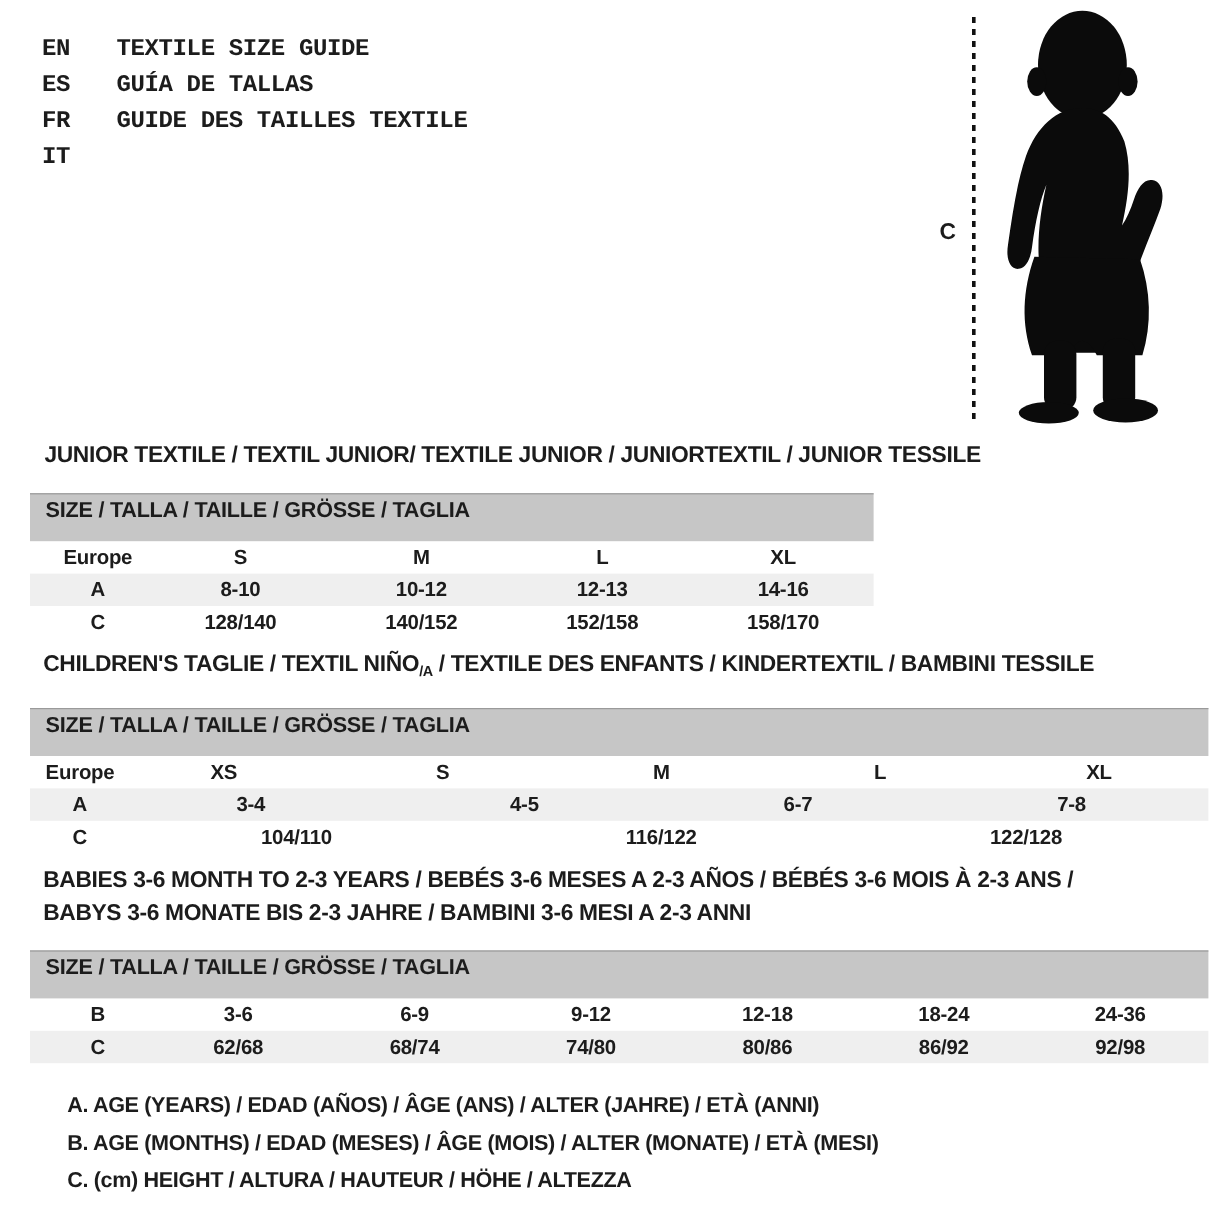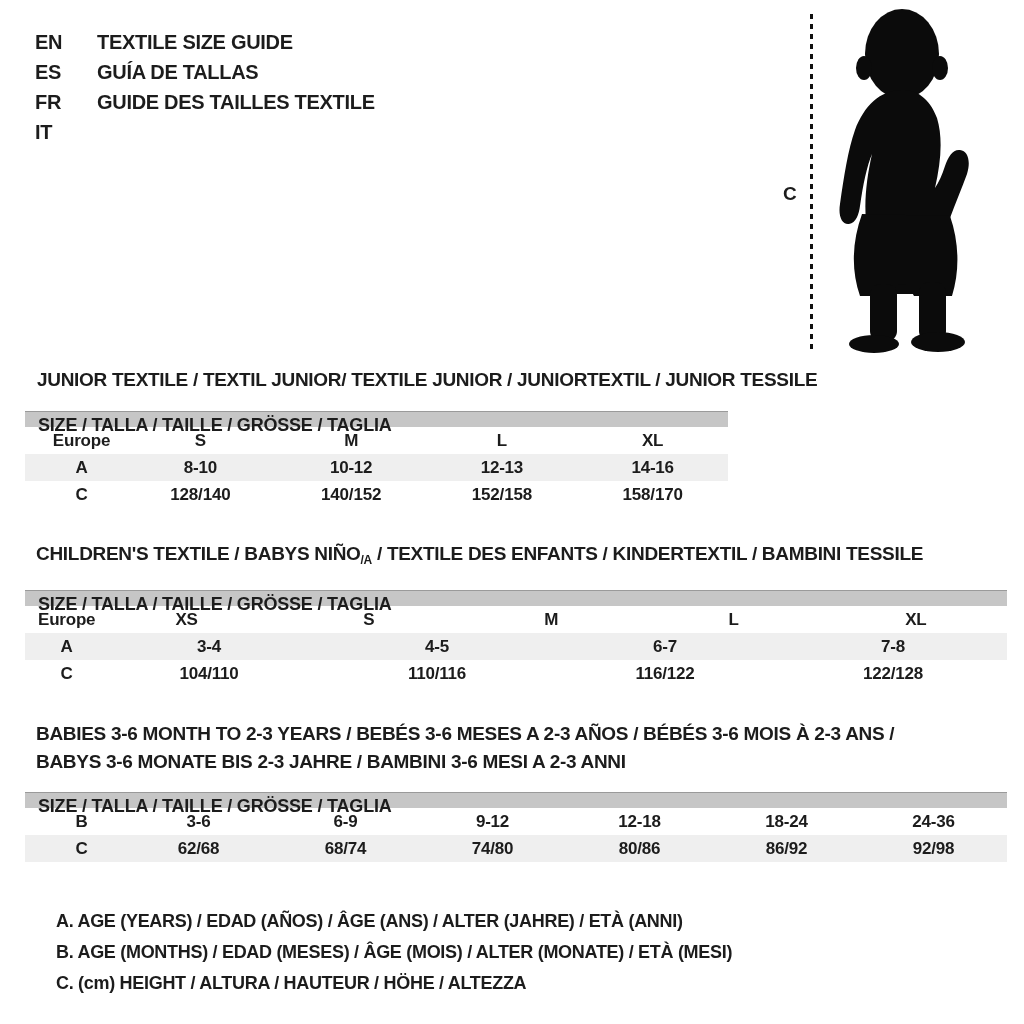--- a/index.html
+++ b/index.html
@@ -6,21 +6,21 @@
   body{
     width:1024px;height:1024px;position:relative;overflow:hidden;
     background:#ffffff;color:#1c1c1c;
     font-family:"Liberation Sans", sans-serif;
     font-stretch:condensed;
     -webkit-font-smoothing:antialiased;
   }
   .abs{position:absolute;}
 
   
-  .lang-block{left:35px;top:27px;}
+  .lang-block{left:35px;top:27px;font-family:Liberation Mono, monospace;}
   .lang-row{display:flex;height:30px;line-height:30px;}
   .lang-code{width:62px;font-weight:700;font-size:20px;letter-spacing:-0.3px;}
   .lang-label{font-weight:700;font-size:20px;letter-spacing:-0.3px;white-space:nowrap;}
 
   
   .height-line{
     left:810px;top:14px;width:3px;height:338px;
     background:repeating-linear-gradient(to bottom,#111 0 5px,transparent 5px 10px);
   }
   .height-label{left:783px;top:183px;font-weight:700;font-size:19px;}
@@ -28,21 +28,21 @@
 
   
   .section-title{
     font-weight:700;font-size:19px;letter-spacing:-0.3px;white-space:nowrap;
   }
   .title-sub{font-size:12px;vertical-align:-4px;font-weight:700;}
 
   
   .size-table{left:25px;}
   .size-header{
-    height:16px;line-height:26px;background:#c6c6c6;border-top:1px solid #9a9a9a;
+    height:40px;line-height:26px;background:#c6c6c6;border-top:1px solid #9a9a9a;
     font-weight:700;font-size:18px;letter-spacing:-0.2px;padding-left:13px;
     box-sizing:border-box;
   }
   .t-row{display:flex;height:27px;line-height:27px;font-size:17px;font-weight:600;letter-spacing:-0.2px;}
   .t-row.stripe{background:#efefef;}
   .t-label{flex:0 0 100px;padding-left:13px;box-sizing:border-box;text-align:center;}
   .t-label.narrow{flex:0 0 70px;}
   .t-cell{flex:1;text-align:center;}
 
   
@@ -130,21 +130,21 @@
   <div class="t-row">
     <span class="t-label">C</span>
     <span class="t-cell">128/140</span>
     <span class="t-cell">140/152</span>
     <span class="t-cell">152/158</span>
     <span class="t-cell">158/170</span>
   </div>
 </div>
 
 <div class="abs section-title" style="left:36px;top:543px;">
-  <span>CHILDREN'S TEXTILE / BABYS NIÑO</span><span class="title-sub">/A</span><span> / TEXTILE DES ENFANTS / KINDERTEXTIL / BAMBINI TESSILE</span>
+  <span>CHILDREN'S TAGLIE / TEXTIL NIÑO</span><span class="title-sub">/A</span><span> / TEXTILE DES ENFANTS / KINDERTEXTIL / BAMBINI TESSILE</span>
 </div>
 
 <div class="abs size-table" style="top:590px;width:982px;">
   <div class="size-header">SIZE / TALLA / TAILLE / GRÖSSE / TAGLIA</div>
   <div class="t-row">
     <span class="t-label narrow">Europe</span>
     <span class="t-cell">XS</span>
     <span class="t-cell">S</span>
     <span class="t-cell">M</span>
     <span class="t-cell">L</span>
@@ -153,21 +153,20 @@
   <div class="t-row stripe">
     <span class="t-label narrow">A</span>
     <span class="t-cell">3-4</span>
     <span class="t-cell">4-5</span>
     <span class="t-cell">6-7</span>
     <span class="t-cell">7-8</span>
   </div>
   <div class="t-row">
     <span class="t-label narrow">C</span>
     <span class="t-cell">104/110</span>
-    <span class="t-cell">110/116</span>
     <span class="t-cell">116/122</span>
     <span class="t-cell">122/128</span>
   </div>
 </div>
 
 <div class="abs section-title" style="left:36px;top:723px;">BABIES 3-6 MONTH TO 2-3 YEARS / BEBÉS 3-6 MESES A 2-3 AÑOS / BÉBÉS 3-6 MOIS À 2-3 ANS /</div>
 <div class="abs section-title" style="left:36px;top:751px;">BABYS 3-6 MONATE BIS 2-3 JAHRE / BAMBINI 3-6 MESI A 2-3 ANNI</div>
 
 <div class="abs size-table" style="top:792px;width:982px;">
   <div class="size-header">SIZE / TALLA / TAILLE / GRÖSSE / TAGLIA</div>

